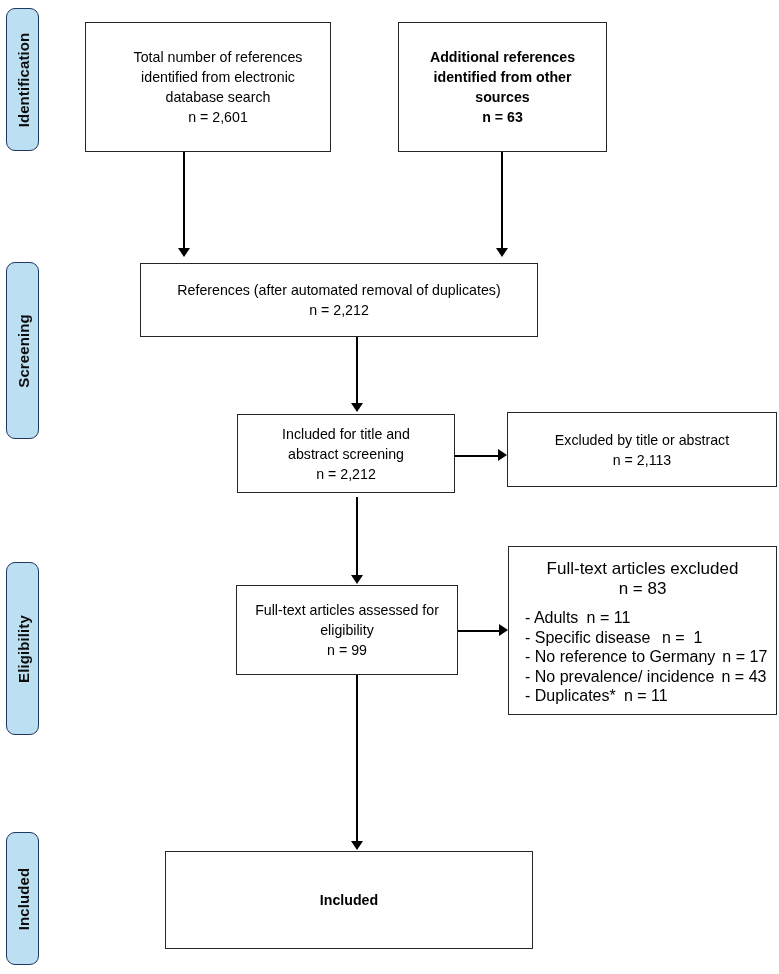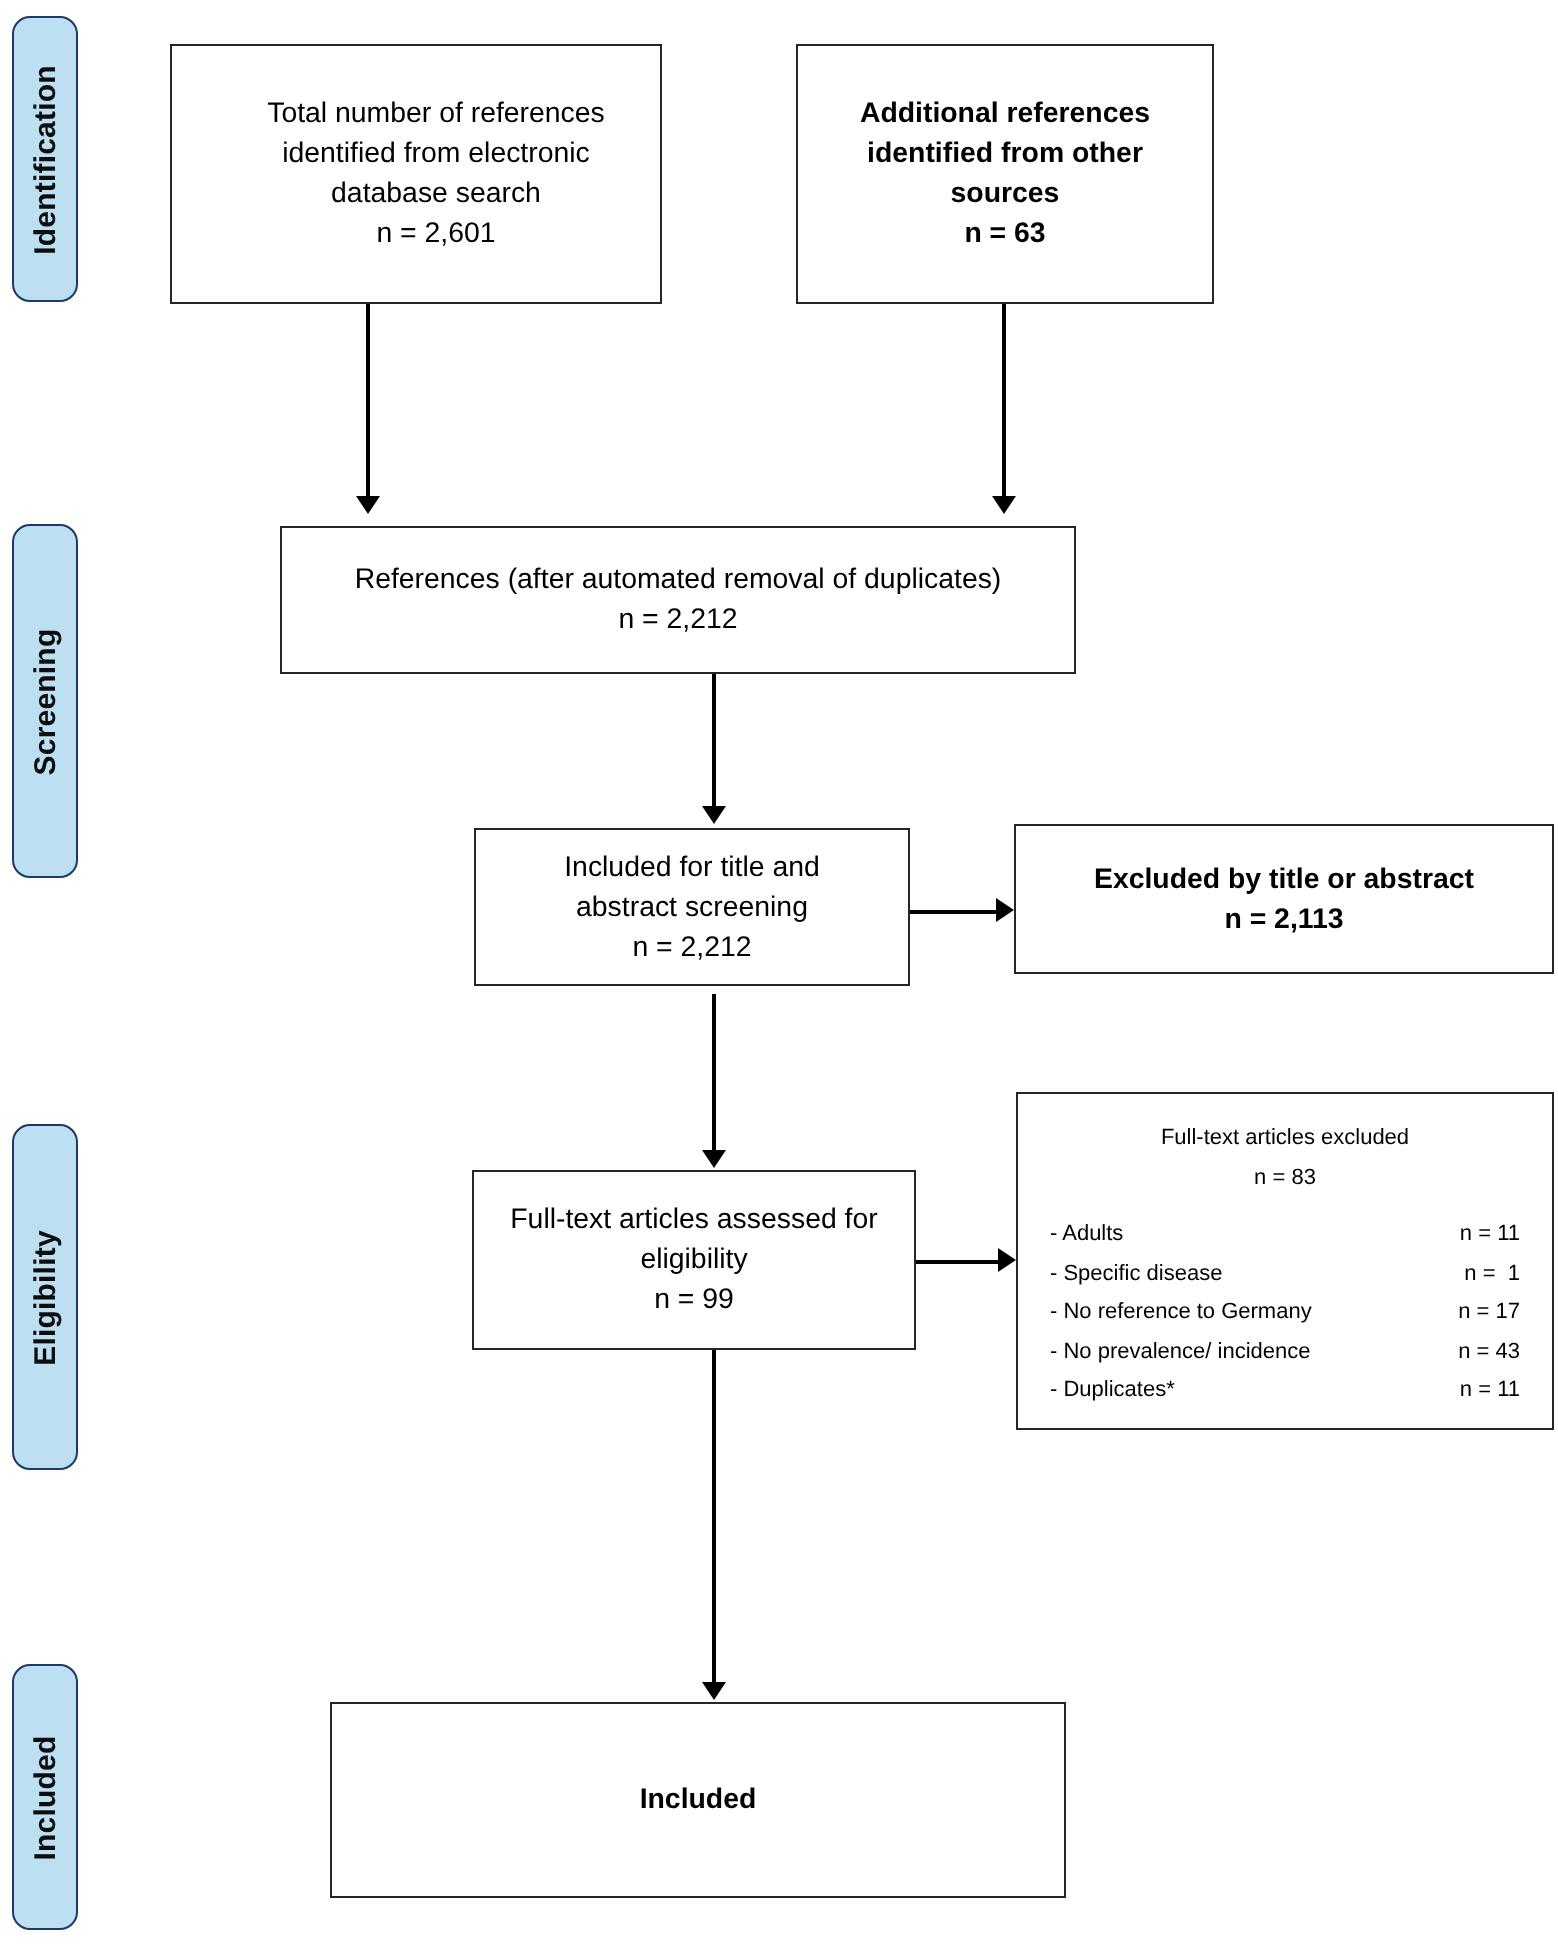--- a/index.html
+++ b/index.html
@@ -65,31 +65,30 @@
   }
   
   .detail-box {
     position: absolute;
     background: #ffffff;
     border: 1.8px solid #262626;
     box-sizing: border-box;
     padding: 12px 16px 10px 16px;
   }
   .detail-box .head {
-    font-size: 11px;
+    font-size: 17px;
     line-height: 20px;
     text-align: center;
   }
   .reason-list {
     margin-top: 9px;
   }
   .reason-row {
     display: flex;
-    justify-content: space-between;
-    font-size: 11px;
+    font-size: 16px;
     line-height: 19.5px;
     white-space: pre;
   }
   .reason-row .reason-label { text-align: left; }
   .reason-row .reason-count { text-align: right; min-width: 52px; }
   
   .conn-v, .conn-h {
     position: absolute;
     background: #000000;
   }
@@ -158,21 +157,21 @@
 
   <div class="conn-v" style="left:356px; top:337px; height:66px;"></div>
   <div class="arrow-down" style="left:351px; top:403px;"></div>
 
   <div class="flow-box" style="left:237px; top:414px; width:218px; height:79px;">
     <div class="line">Included for title and</div>
     <div class="line">abstract screening</div>
     <div class="line">n = 2,212</div>
   </div>
 
-  <div class="flow-box" style="left:507px; top:412px; width:270px; height:75px;font-weight:bold;">
+  <div class="flow-box" style="left:507px; top:412px; width:270px; height:75px;">
     <div class="line">Excluded by title or abstract</div>
     <div class="line">n = 2,113</div>
   </div>
 
   <div class="conn-h" style="left:455px; top:455px; width:44px;"></div>
   <div class="arrow-right" style="left:498px; top:449px;"></div>
 
   <div class="conn-v" style="left:356px; top:497px; height:78px;"></div>
   <div class="arrow-down" style="left:351px; top:575px;"></div>
 

